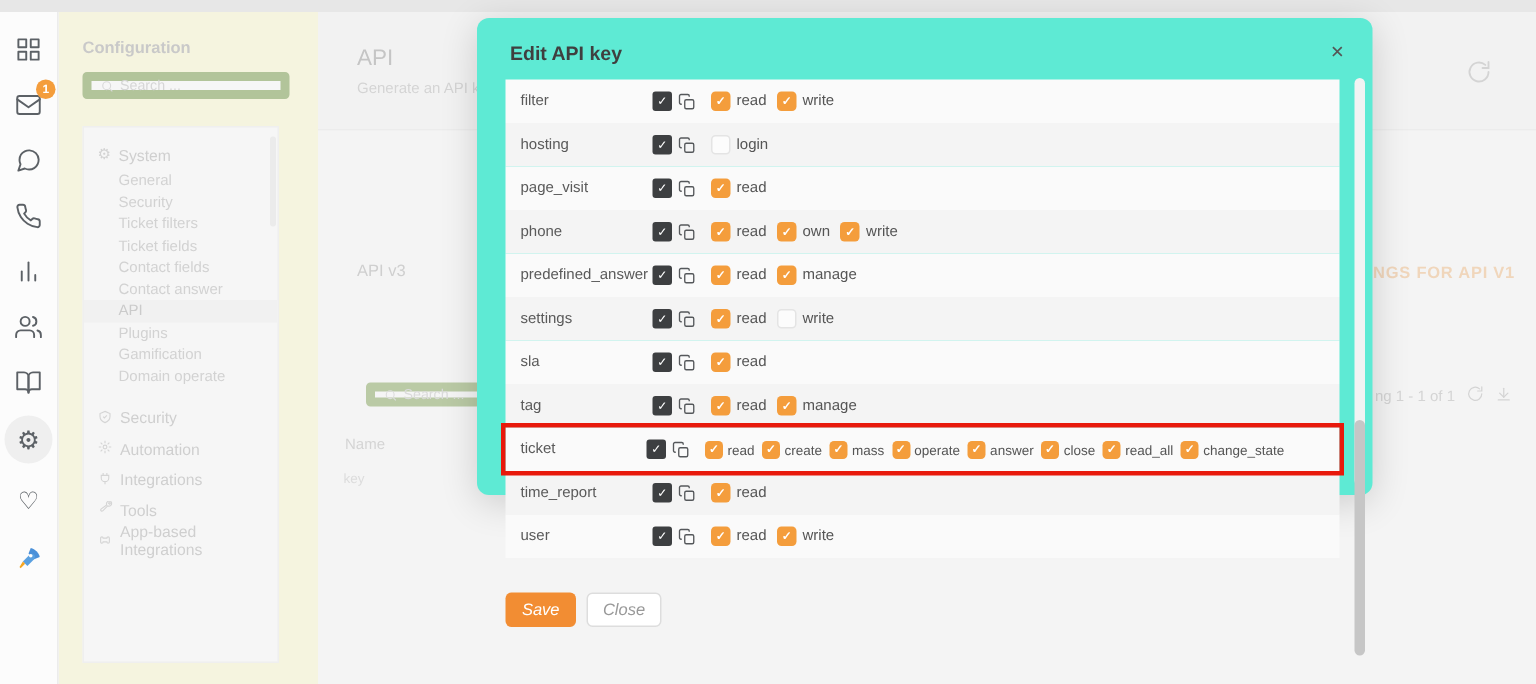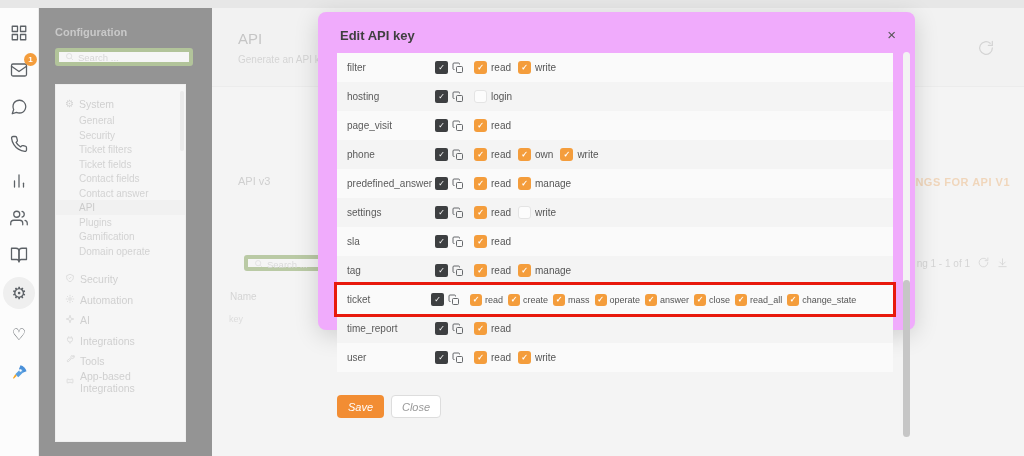--- a/index.html
+++ b/index.html
@@ -16,24 +16,24 @@
   .rail-btn:first-child { margin-top:14px; }
   .rail-btn svg { width:18px; height:18px; stroke:#5c6166; fill:none; stroke-width:1.7; stroke-linecap:round; stroke-linejoin:round; }
   .rail-btn.active { background:#efefef; border-radius:50%; width:32px; height:32px; margin-top:11px; }
   .glyph-gear { font-size:17px; line-height:1; color:#5c6166; }
   .glyph-heart { font-size:16px; line-height:1; color:#5c6166; }
   .badge { position:absolute; top:-6px; right:-7px; min-width:13px; height:13px; border-radius:7px;
            color:#fff; font-size:8px; font-weight:bold; display:flex; align-items:center; justify-content:center; }
   .rocket-btn svg { stroke:none; }
 
   
-  .config { position:absolute; left:39px; top:8px; width:173px; bottom:0; background:#000000; opacity:.38; z-index:1; }
+  .config { position:absolute; left:39px; top:8px; width:173px; bottom:0; background:#fef9c3; opacity:.38; z-index:1; }
   .config-title { position:absolute; left:16px; top:18px; font-size:11px; font-weight:bold; color:#8a8a8a; }
-  .search-box { position:absolute; display:flex; gap:4px; background:#fff;
-                border:4px solid #4d7c0f; border-radius:3px; padding:0 6px; color:#adadad; font-size:9.5px; }
+  .search-box { position:absolute; display:flex; align-items:center; gap:4px; background:#fff;
+                border:6px solid #4d7c0f; border-radius:3px; padding:0 6px; color:#adadad; font-size:9.5px; }
   .search-box svg { width:9px; height:9px; stroke:#b5b5b5; fill:none; stroke-width:2; }
   .config-search { left:16px; top:40px; width:138px; height:18px; }
   .config-card { position:absolute; left:16px; top:76px; width:131px; bottom:14px; background:#fff; border:1px solid #ececec; padding:10px 0 0 0; overflow:hidden; }
   .card-scroll { position:absolute; right:1px; top:6px; width:4px; height:60px; background:#e2e2e2; border-radius:2px; }
   .sec-head { display:flex; align-items:center; gap:5px; padding:3px 0 3px 9px; font-size:10.5px; color:#9a9a9a; }
   .sec-head svg { width:10px; height:10px; stroke:#aaa; fill:none; stroke-width:1.8; }
   .sec-gear { font-size:10px; color:#a5a5a5; line-height:1; }
   .sub-item { padding:2px 0 2px 23px; font-size:10px; color:#a2a2a2; height:14.5px; }
   .sub-item.active { background:#f2f2f2; color:#8e8e8e; }
   .sections { margin-top:11px; }
@@ -49,21 +49,21 @@
   .right-heading { position:absolute; right:14px; top:89px; font-size:11px; font-weight:bold; letter-spacing:.5px; color:#f0a050; }
   .main-search { left:32px; top:168px; width:110px; height:16px; }
   .pagination { position:absolute; right:16px; top:170px; display:flex; align-items:center; gap:8px; font-size:10px; color:#9b9b9b; }
   .pagination svg { width:11px; height:11px; stroke:#9b9b9b; fill:none; stroke-width:1.8; stroke-linecap:round; }
   .refresh-top { position:absolute; right:30px; top:32px; }
   .refresh-top svg { width:16px; height:16px; stroke:#9b9b9b; fill:none; stroke-width:1.9; stroke-linecap:round; }
   .tbl-name { position:absolute; left:18px; top:204px; font-size:10px; color:#9b9b9b; }
   .tbl-key { position:absolute; left:17px; top:227px; font-size:9px; color:#b3b3b3; }
 
   
-  .modal { position:absolute; left:318px; top:12px; width:597px; height:318px; background:#f0abfc; border-radius:8px;
+  .modal { position:absolute; left:318px; top:12px; width:597px; height:318px; background:#5eead4; border-radius:8px;
            box-shadow:0 5px 25px rgba(0,0,0,.16); z-index:10; }
   .modal-title { position:absolute; left:22px; top:16px; font-size:13px; font-weight:bold; color:#3f3f3f; }
   .modal-close { position:absolute; right:15px; top:12px; font-size:15px; color:#555; cursor:pointer; padding:2px 4px; }
   .rows { position:absolute; left:19px; top:41px; width:556px; }
   .perm-row { height:29px; display:flex; align-items:center; padding:0 10px; font-size:10px; white-space:nowrap; }
   .perm-row:nth-child(odd) { background:#fafafa; }
   .perm-row:nth-child(even) { background:#f4f4f4; }
   .perm-row.highlighted { outline:3px solid #e8190c; position:relative; z-index:2; }
   .perm-key { width:88px; flex:none; color:#5a5a5a; }
   .row-icons { display:flex; align-items:center; gap:4px; margin-right:10px; flex:none; }
@@ -191,26 +191,20 @@
         </div>
         <div class="sec-head">
           <span><svg viewBox="0 0 24 24">
               <circle cx="12" cy="12" r="3"></circle>
               <path d="M12 2v4M12 18v4M2 12h4M18 12h4M5 5l2.8 2.8M16.2 16.2L19 19M19 5l-2.8 2.8M7.8 16.2L5 19"></path>
             </svg></span>
           <span>Automation</span>
         </div>
         <div class="sec-head">
           <span><svg viewBox="0 0 24 24">
-              <path d="M12 3l2 7 7 2-7 2-2 7-2-7-7-2 7-2z"></path>
-            </svg></span>
-          <span>AI</span>
-        </div>
-        <div class="sec-head">
-          <span><svg viewBox="0 0 24 24">
               <path d="M9 7V3M15 7V3M6 7h12v4a6 6 0 0 1-12 0zM12 17v4"></path>
             </svg></span>
           <span>Integrations</span>
         </div>
         <div class="sec-head">
           <span><svg viewBox="0 0 24 24">
               <path d="M14.7 6.3a4.6 4.6 0 0 1 6-6l-3.1 3.1 1.6 1.6 3.1-3.1a4.6 4.6 0 0 1-6 6l-7.9 7.9a2 2 0 0 1-2.8-2.8z"></path>
             </svg></span>
           <span>Tools</span>
         </div>

